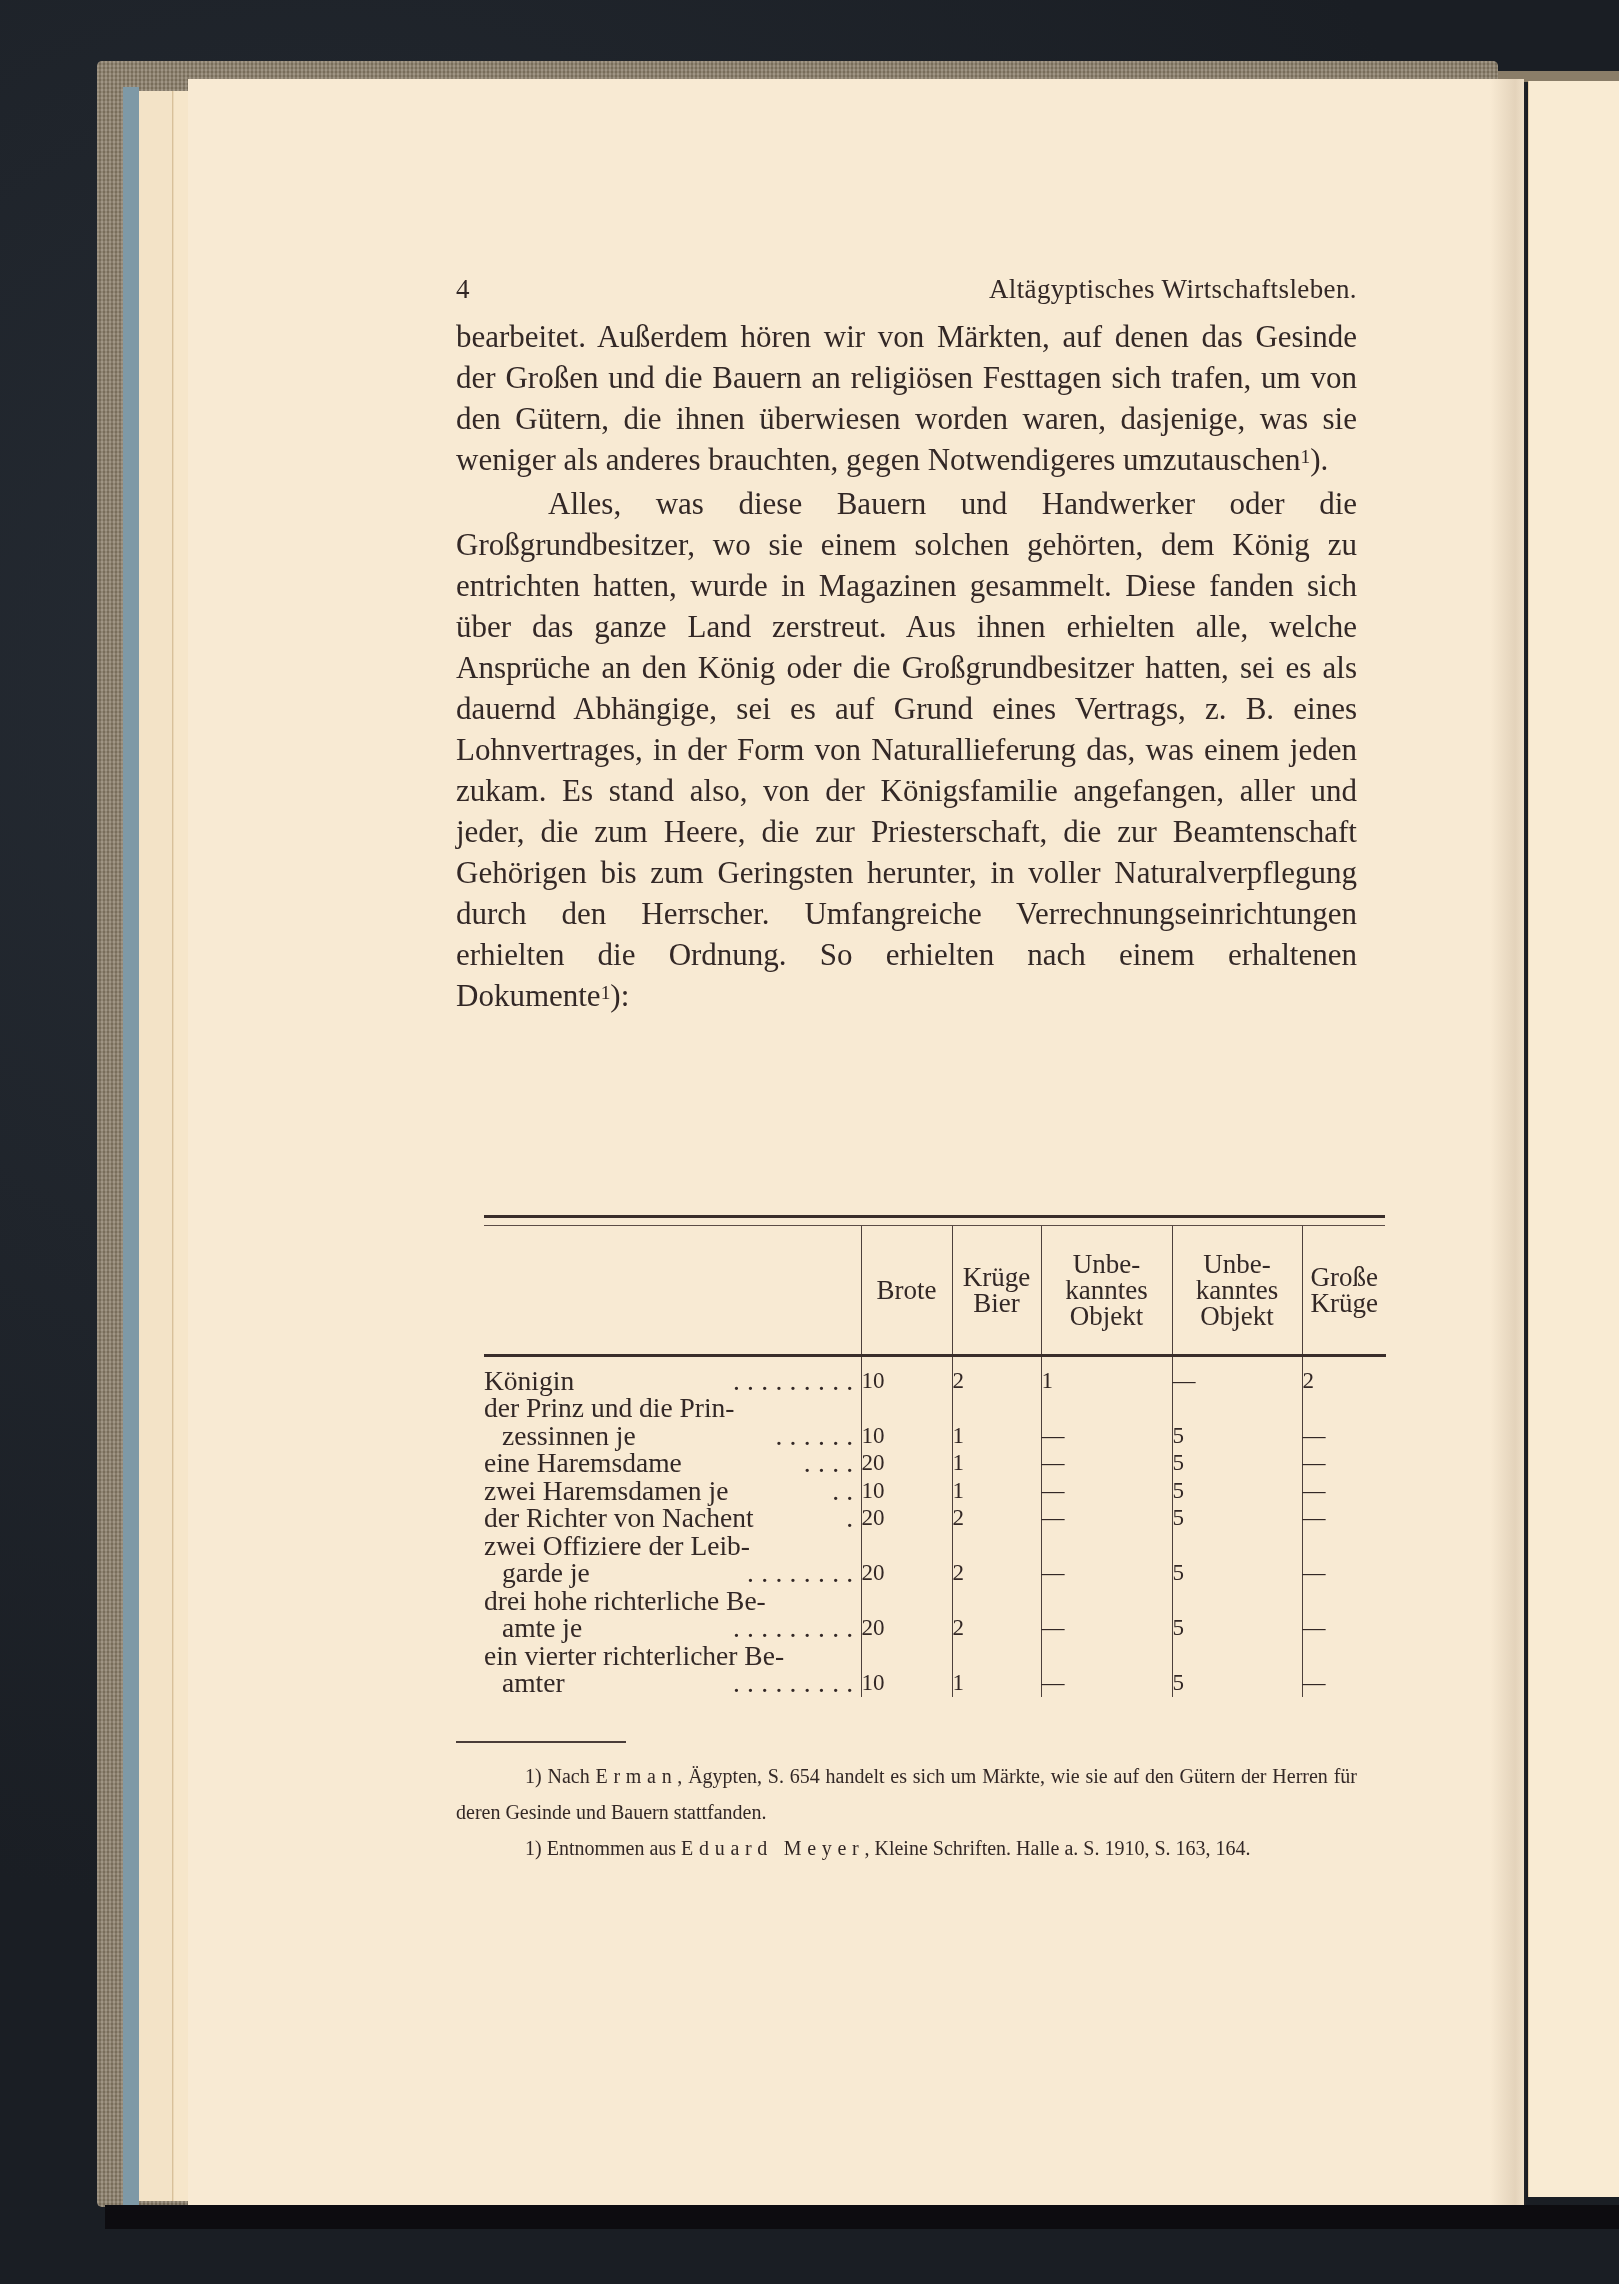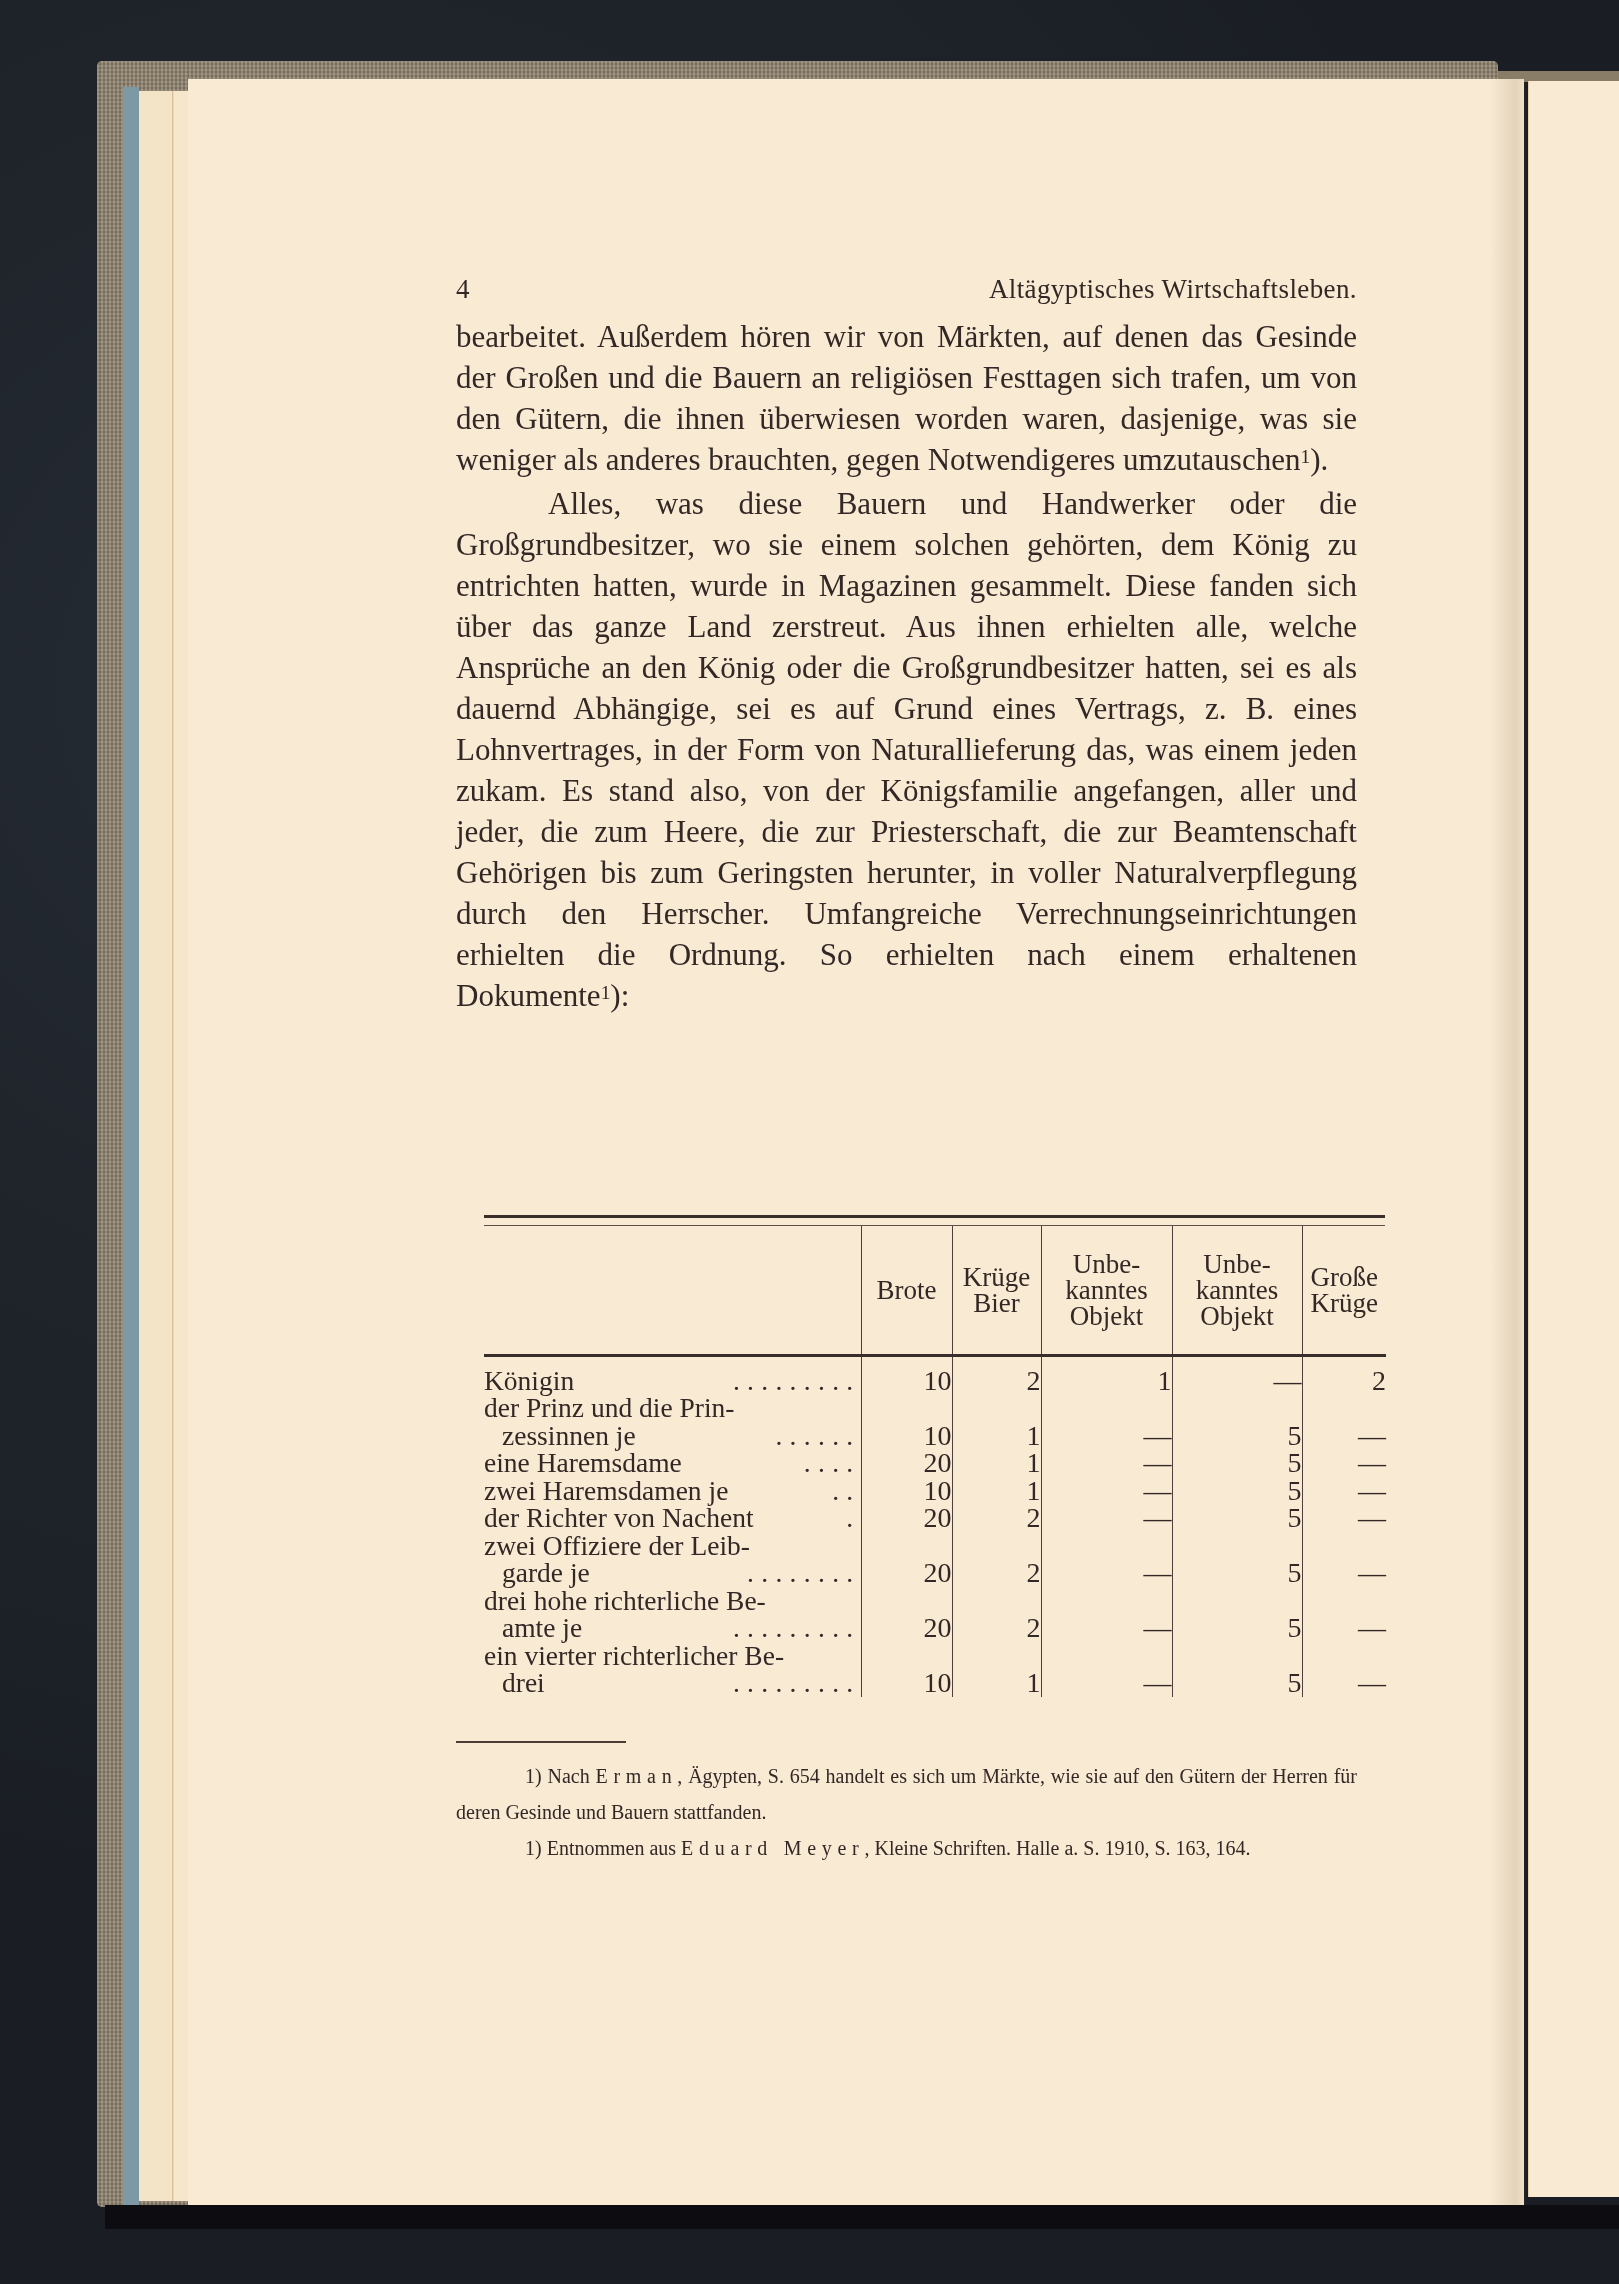--- a/index.html
+++ b/index.html
@@ -78,21 +78,21 @@
   .doc-table col.c3 { width:131px; }
   .doc-table col.c4 { width:130px; }
   .doc-table col.c5 { width:84px; }
   .doc-table th {
     font-weight:normal; font-size:27px; line-height:26px; text-align:center;
     height:128px; vertical-align:middle; border-left:1.2px solid #4d403b;
   }
   .doc-table th.first { border-left:none; }
   .doc-table thead tr { border-bottom:3.2px solid #3a2e2a; }
   .doc-table tbody td {
-    font-size:28px; line-height:27.5px; vertical-align:bottom; text-align:right;
+    font-size:23px; line-height:27.5px; vertical-align:bottom; text-align:left;
     border-left:1.2px solid #4d403b;
   }
   .doc-table tbody td.label {
     border-left:none; text-align:left; font-size:27.5px;
   }
   .doc-table tbody tr.first td { padding-top:9.7px; }
   .lbl-line { display:flex; justify-content:space-between; white-space:nowrap; }
   .lbl-line.cont { padding-left:18px; }
   .lbl-line .leader { letter-spacing:7.3px; padding-left:8px; }
 
@@ -250,21 +250,21 @@
           <td>—</td>
           <td>5</td>
           <td>—</td>
         </tr>
         <tr>
           <td class="label">
             <div class="lbl-line">
               <span>ein vierter richterlicher Be-</span>
             </div>
             <div class="lbl-line cont">
-              <span>drei</span>
+              <span>amter</span>
               <span class="leader">.........</span>
             </div>
           </td>
           <td>10</td>
           <td>1</td>
           <td>—</td>
           <td>5</td>
           <td>—</td>
         </tr>
       </tbody>

